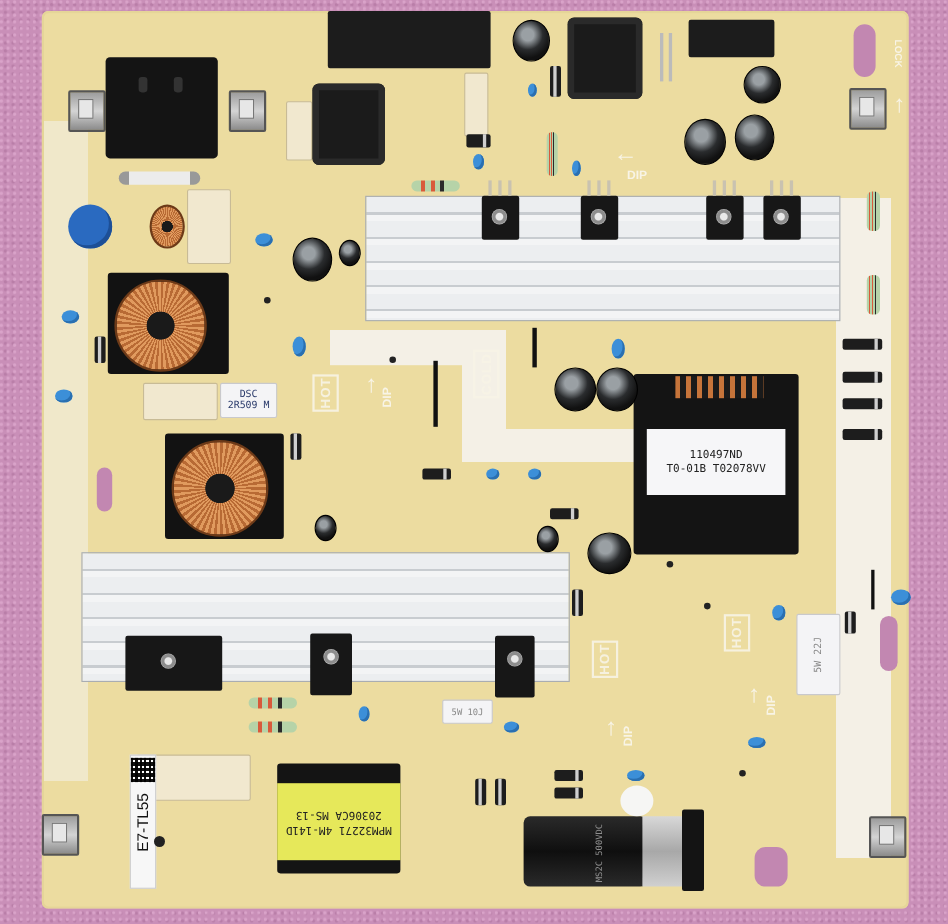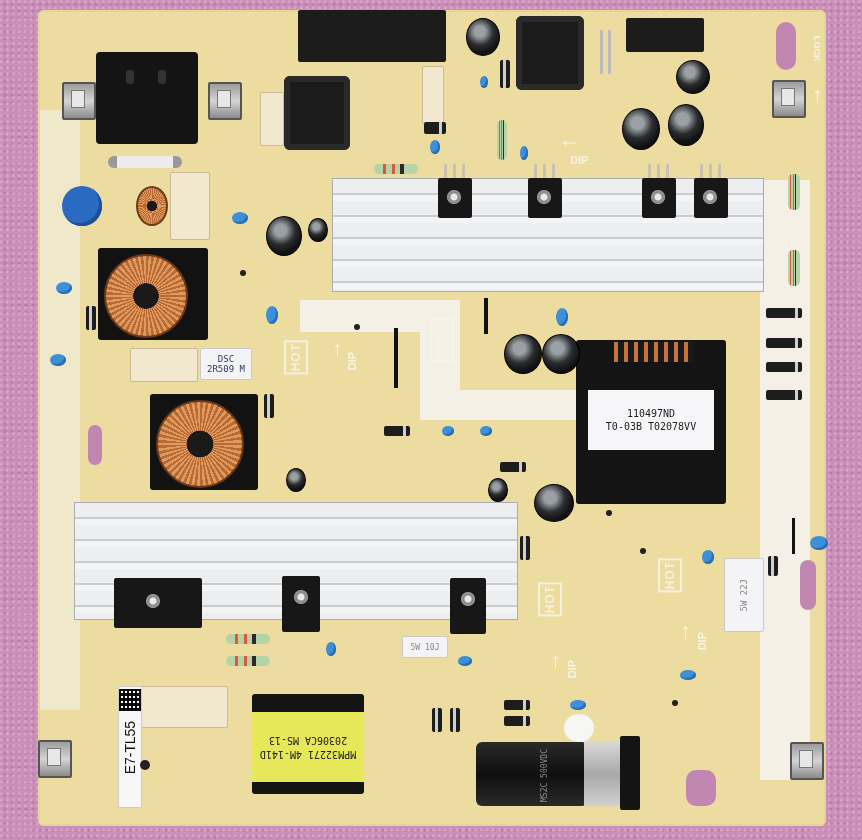--- a/index.html
+++ b/index.html
@@ -204,21 +204,21 @@
 <div class="to220" style="left:282px;top:576px;width:38px;height:56px;">
     <div class="screw" style="left:12px;top:14px"></div>
   </div>
 <div class="to220" style="left:450px;top:578px;width:36px;height:56px;">
     <div class="screw" style="left:11px;top:14px"></div>
   </div>
 
 <div class="transformer" style="left:576px;top:340px;width:150px;height:164px;"></div>
 <div class="tf-label" style="left:588px;top:390px;width:126px;height:60px;">
   <span>110497ND</span>
-  <span>T0-03B  T02078VV</span>
+  <span>T0-01B  T02078VV</span>
 </div>
 <div class="abs" style="left:614px;top:342px;width:80px;height:20px;background:repeating-linear-gradient(90deg,#c6743a 0 4px,#1a1a1a 4px 10px);"></div>
 
 <div class="transformer" style="left:252px;top:694px;width:112px;height:100px;"></div>
 <div class="yellow-label" style="left:252px;top:712px;width:112px;height:70px;">
   <span>MPM32271 4M-141D</span>
   <span>20306CA    MS-13</span>
 </div>
 
 <div class="ecap" style="left:466px;top:18px;width:32px;height:36px;"></div>

